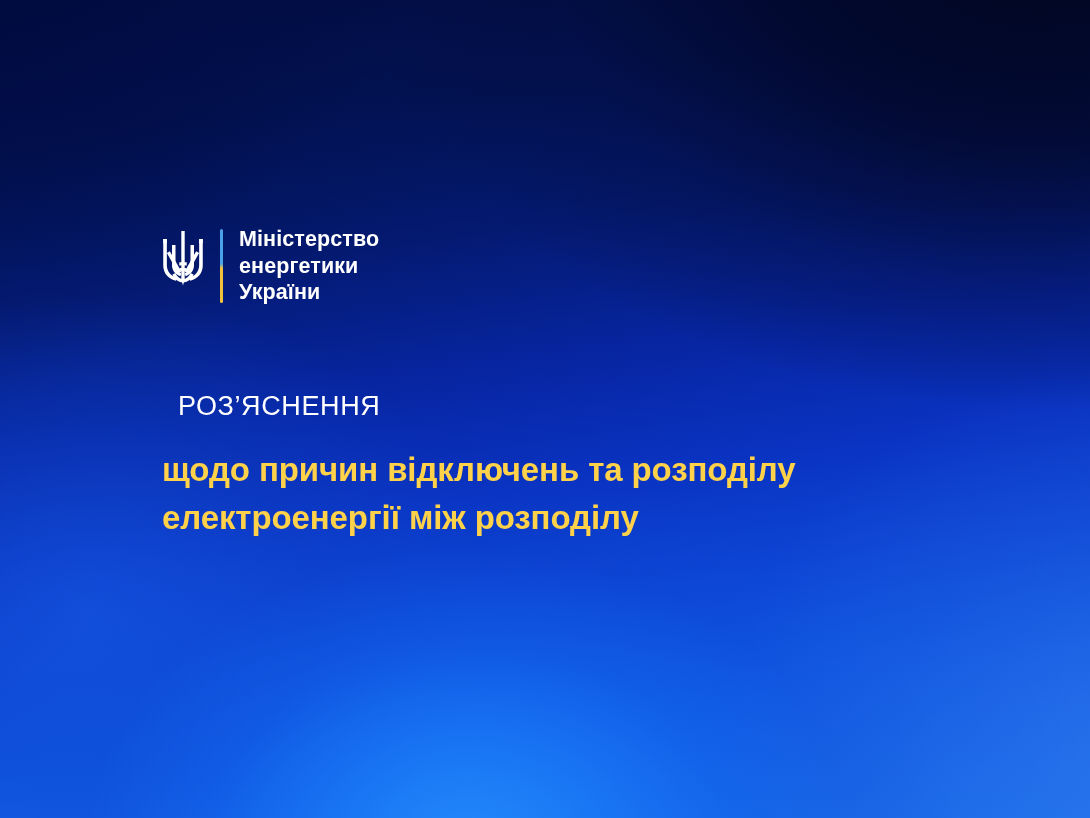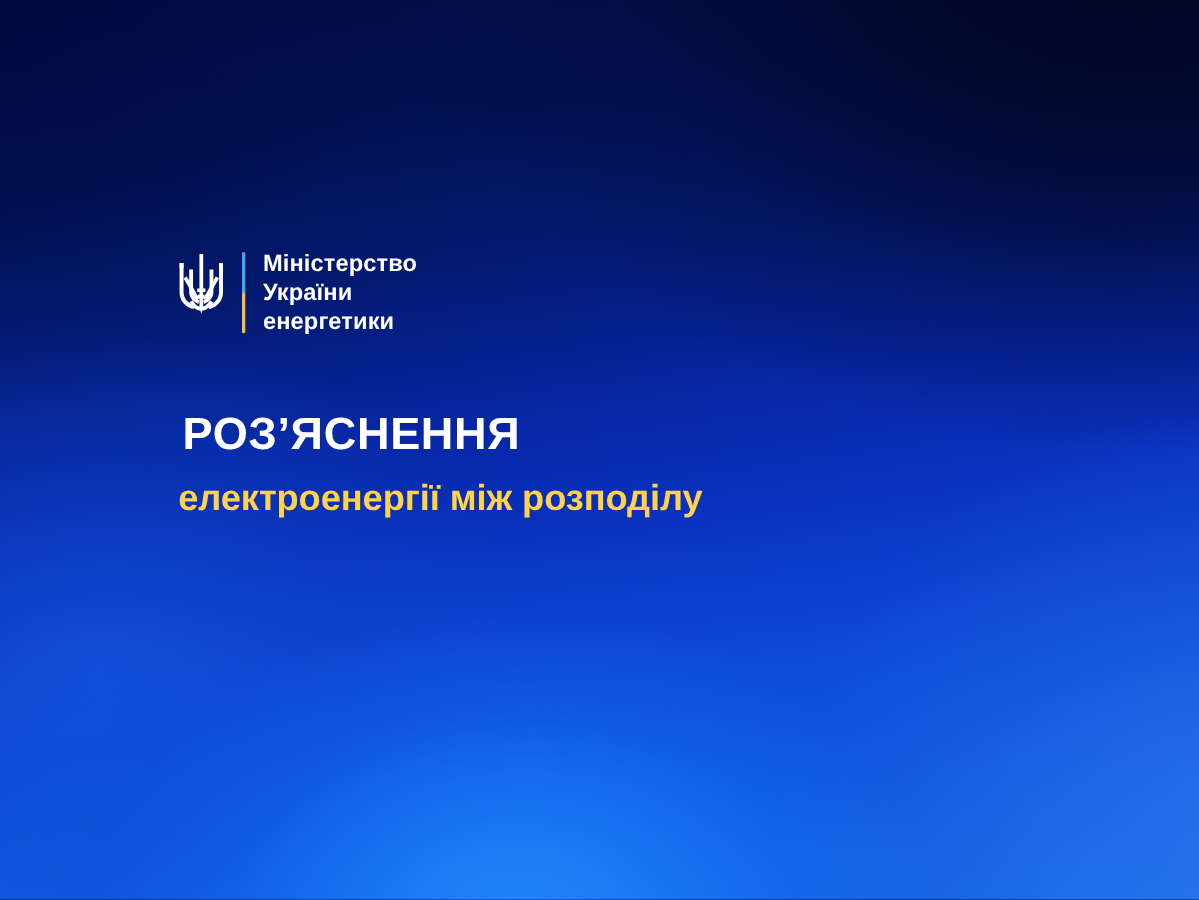--- a/index.html
+++ b/index.html
@@ -149,26 +149,26 @@
 
   
   .headline-block {
     position: absolute;
     left: 162px;
     top: 366px;
   }
 
   .headline {
     color: #ffffff;
-    font-size: 41px;
-    font-weight: 700;
+    font-size: 27px;
+    font-weight: 400;
     line-height: 48px;
     letter-spacing: 0.6px;
     white-space: nowrap;
-    margin: 4px;
+    margin: 16px;
     text-transform: uppercase;
   }
 
   .subheadline {
     margin-top: 11px;
     color: #ffd24a;
     font-size: 33px;
     font-weight: 700;
     line-height: 48px;
     letter-spacing: -0.1px;
@@ -230,26 +230,27 @@
             <path d="M30.5 92.0 c4.6 8.0 10.0 12.0 15.5 12.0 s10.9 -4.0 15.5 -12.0
                      l5.9 3.4 c-5.8 10.1 -13.0 15.4 -21.4 15.4 s-15.6 -5.3 -21.4 -15.4 z"></path>
           </g>
         </svg>
       </span>
 
       <span class="logo-divider"></span>
 
       <div class="logo-text">
         <span class="logo-line">Міністерство</span>
+        <span class="logo-line">енергетики</span>
         <span class="logo-line">України</span>
-        <span class="logo-line">енергетики</span>
       </div>
     </div>
 
     <div class="headline-block">
       <h1 class="headline">РОЗ’ЯСНЕННЯ</h1>
       <div class="subheadline">
+        <span class="sub-line">щодо причин відключень та розподілу</span>
         <span class="sub-line">електроенергії між розподілу</span>
       </div>
     </div>
 
   </div>
 </div>
 
 </body></html>

